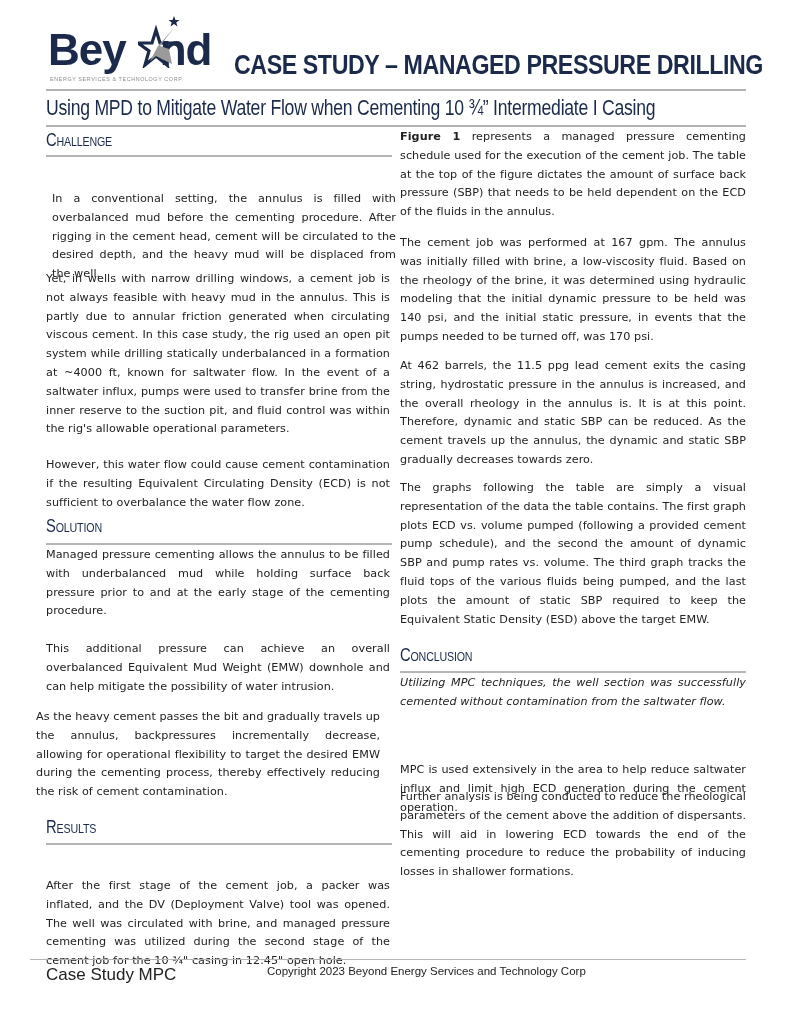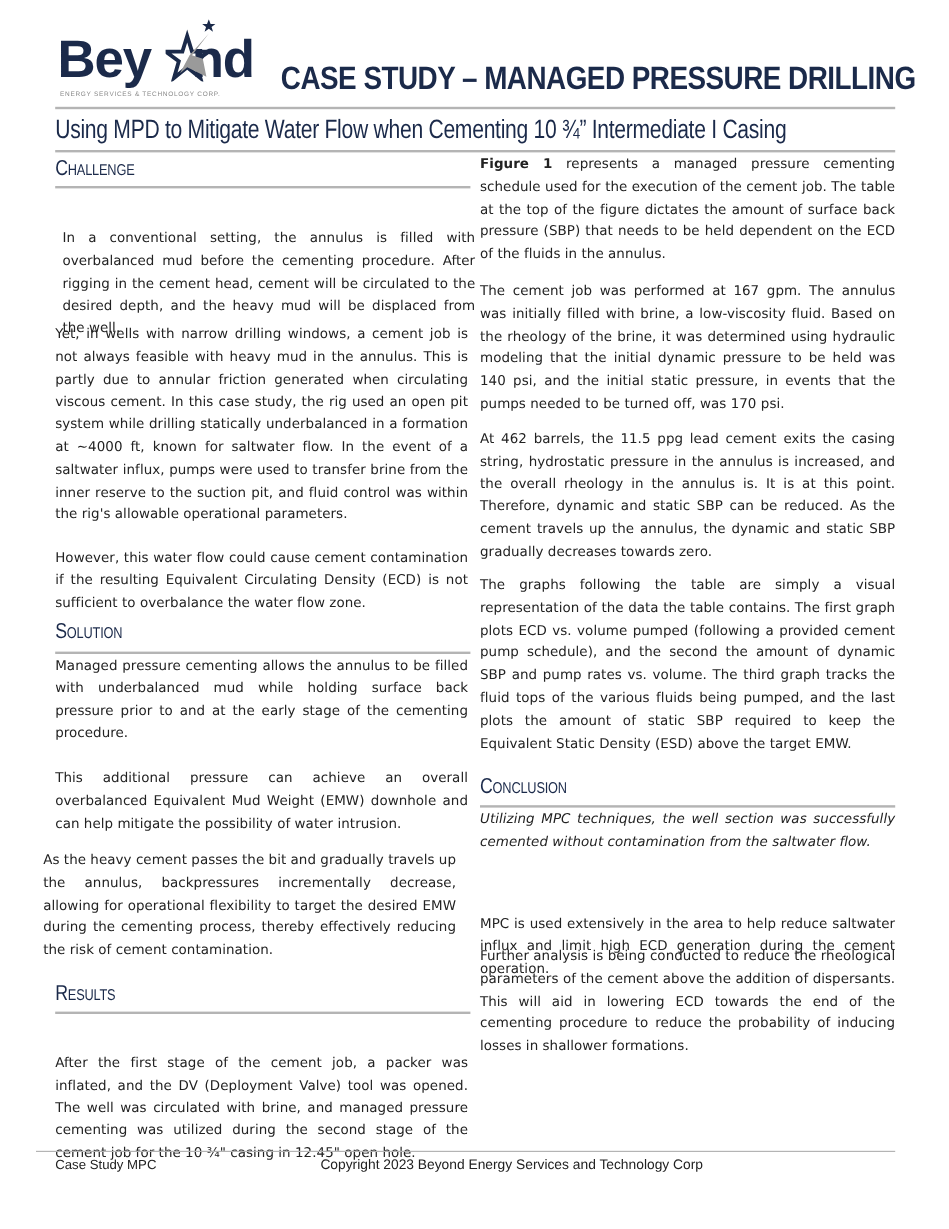--- a/index.html
+++ b/index.html
@@ -15,21 +15,21 @@
 
   .rule { position: absolute; height: 2px; background: #b4b4b4; }
 
   .subtitle { position: absolute; left: 46px; top: 95px; font-family: "Liberation Sans", sans-serif; font-size: 22px; color: #1b2a4a; transform: scaleX(0.8); transform-origin: left top; white-space: nowrap; letter-spacing: -0.3px; }
 
   .section-head { position: absolute; font-family: "Liberation Sans", sans-serif; font-size: 18px; color: #1b2a4a; transform: scaleX(0.82); transform-origin: left top; white-space: nowrap; font-variant: small-caps; letter-spacing: -0.2px; }
 
   .para { position: absolute; font-family: "DejaVu Sans", sans-serif; font-size: 11.2px; line-height: 18.8px; text-align: justify; color: #222; letter-spacing: 0.05px; }
   .para b { font-weight: bold; }
 
-  .footer-left { position: absolute; left: 46px; top: 965px; font-family: "Liberation Sans", sans-serif; font-size: 11px; color: #222; }
+  .footer-left { position: absolute; left: 46px; top: 965px; font-family: "Liberation Sans", sans-serif; font-size: 17px; color: #222; }
   .footer-right { position: absolute; left: 220px; top: 965px; font-family: "Liberation Sans", sans-serif; font-size: 11.5px; color: #222; margin-left: 47px; }
 </style>
 </head>
 <body>
 
 <div class="logo">
   <div class="logo-word"><span>Bey</span><span class="gap"></span><span>nd</span></div>
   <svg class="logo-star" viewBox="0 0 48 52">
     <polygon points="36,0 37.5,4 41.5,4 38.3,6.5 39.5,10.5 36,8 32.5,10.5 33.7,6.5 30.5,4 34.5,4" fill="#1b2a4a"></polygon>
     <polygon points="18,14 22,27 36,27 25,35 29,49 18,40 7,49 11,35 0,27 14,27" fill="none" stroke="#1b2a4a" stroke-width="3.2"></polygon>

